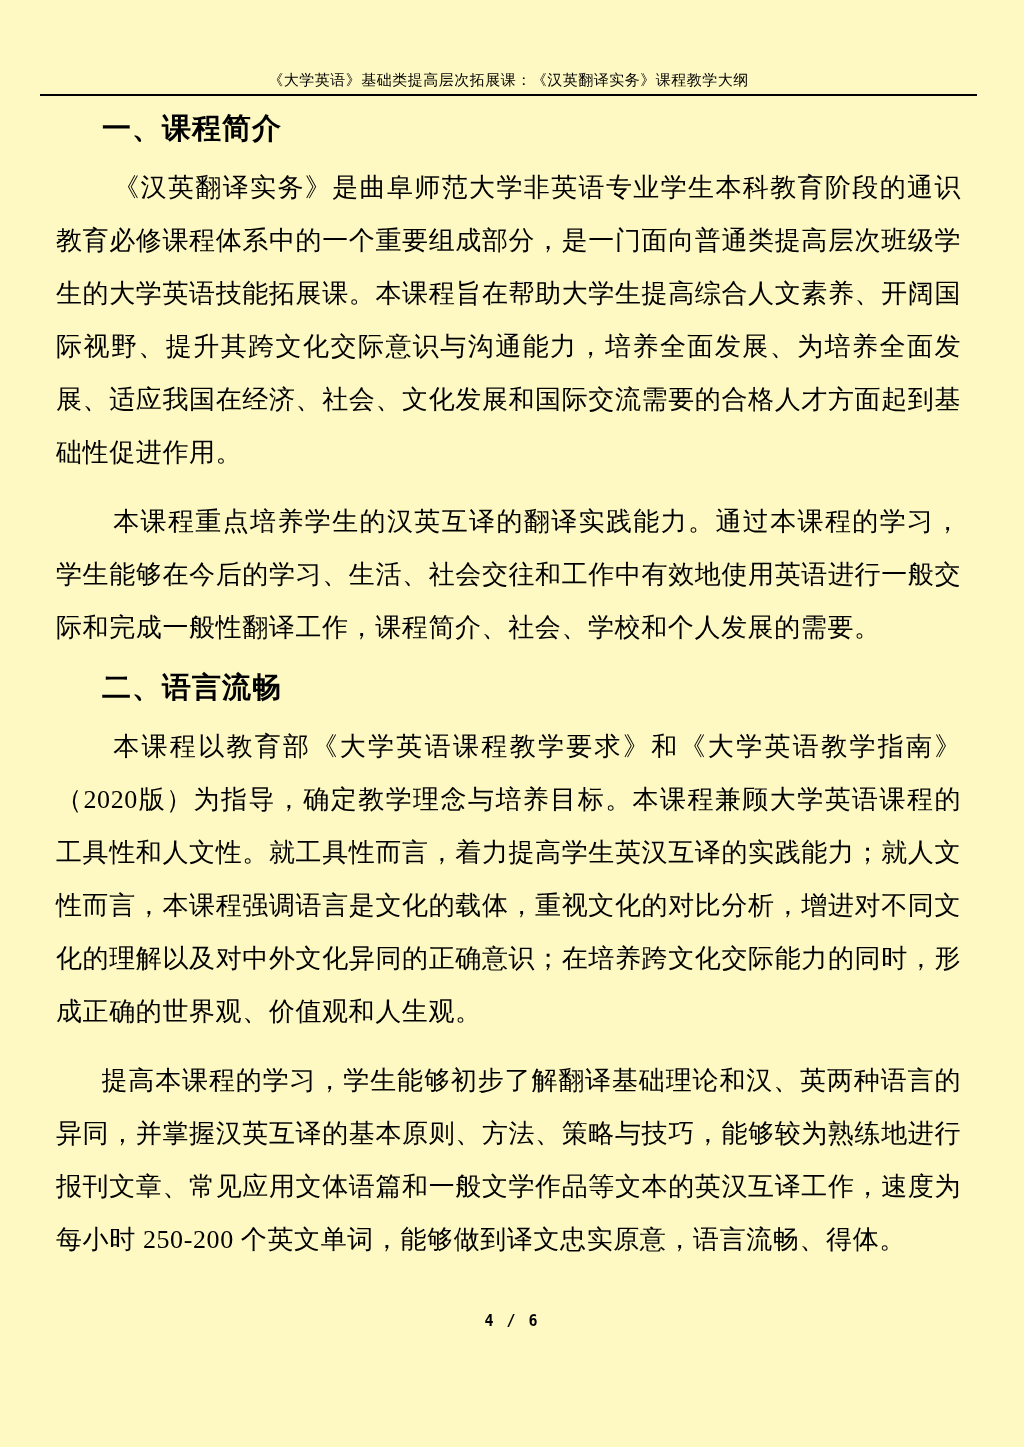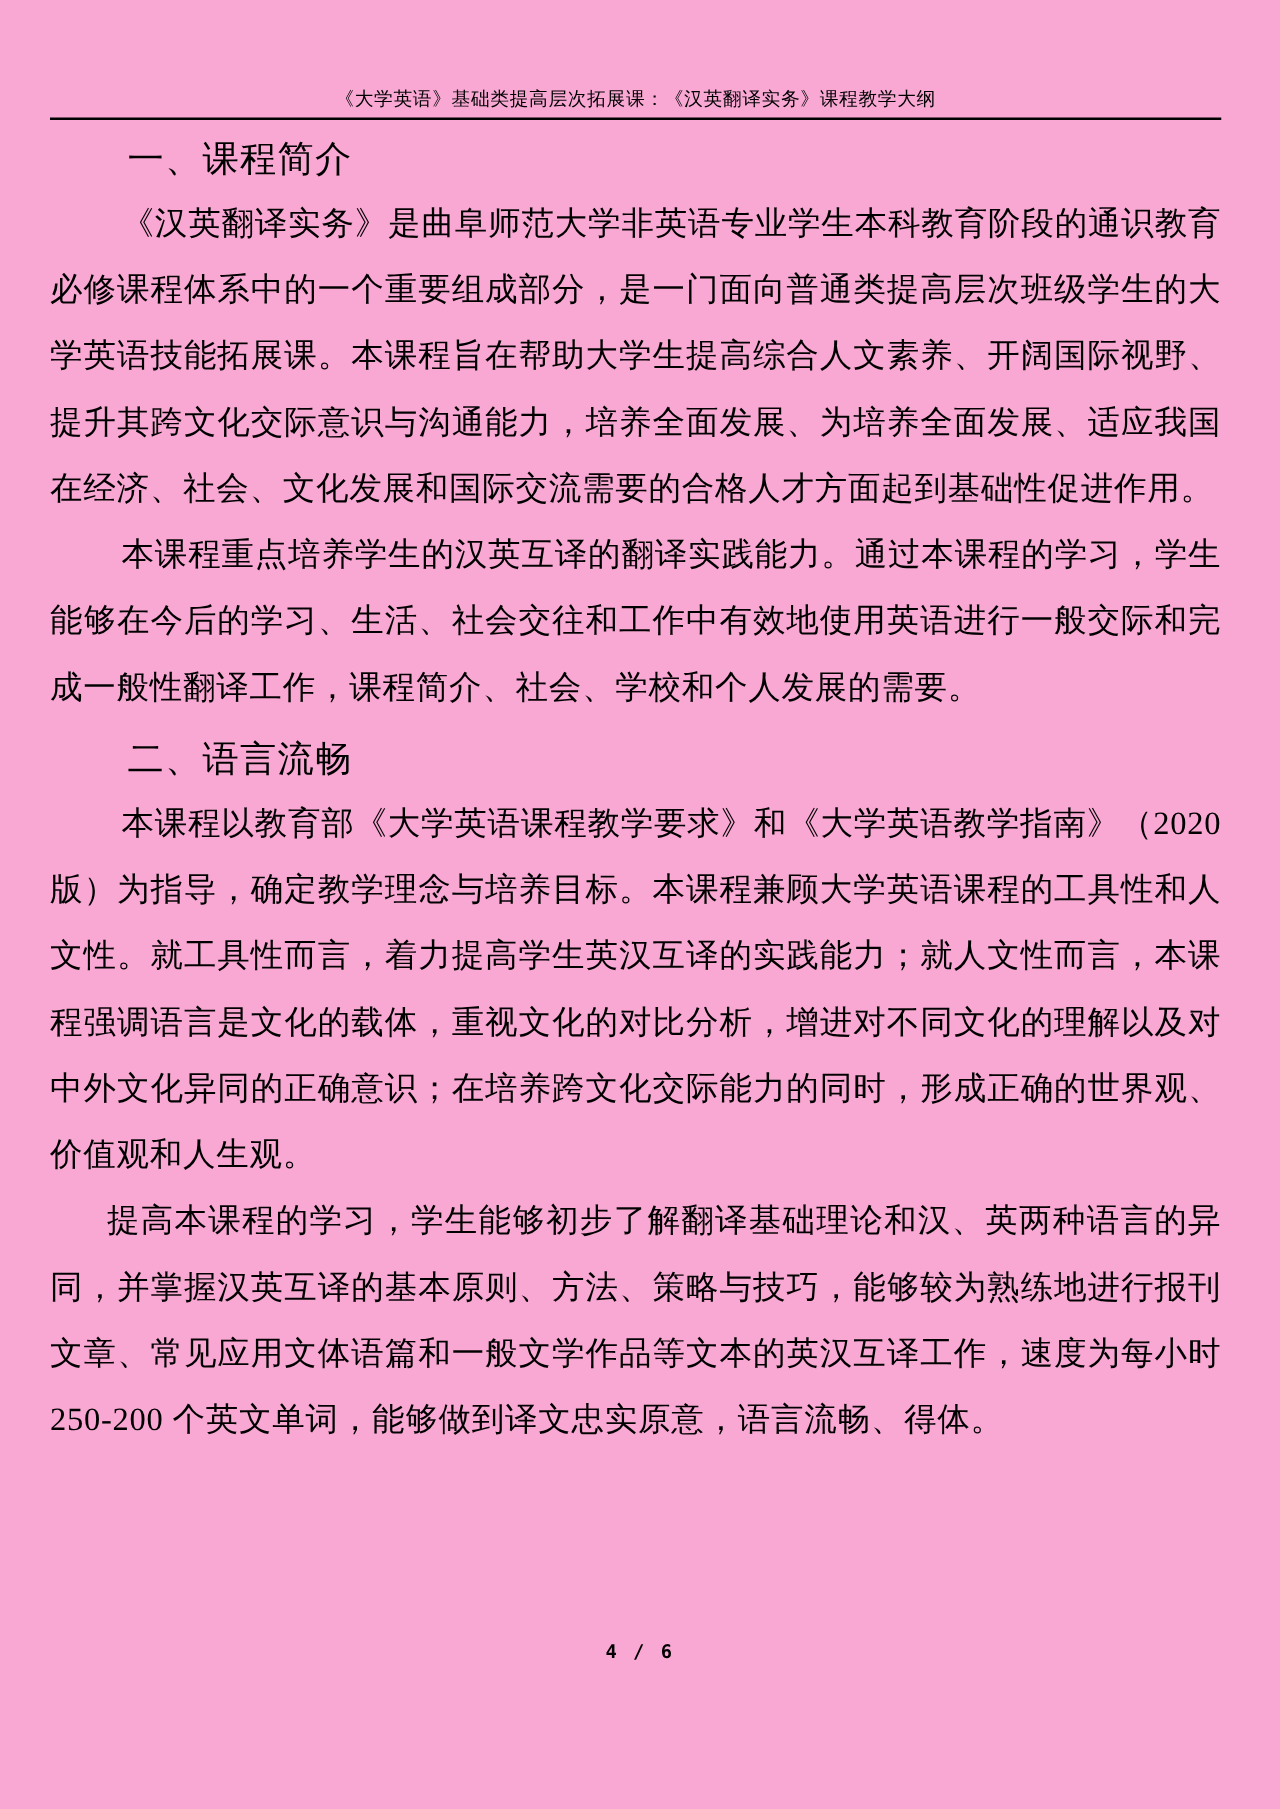--- a/index.html
+++ b/index.html
@@ -4,21 +4,21 @@
 <style>
   html, body {
     margin: 0;
     padding: 0;
     background: #ffffff;
   }
   .page {
     position: relative;
     width: 1024px;
     height: 1447px;
-    background: #f9a8d4;
+    background: #fef9c3;
     color: #000000;
     overflow: hidden;
     font-family: "Liberation Serif", serif;
   }
   
   .page-header {
     margin: 70px 47px 0 40px;
     text-align: center;
     font-family: "Liberation Sans", sans-serif;
     font-size: 15px;
@@ -26,28 +26,28 @@
     padding-bottom: 4px;
     border-bottom: 2px solid #000000;
     letter-spacing: 0.5px;
   }
   
   .content {
     margin: 0 47px 0 40px;
   }
   .section-heading {
     font-family: "Liberation Sans", sans-serif;
-    font-weight: 400;
+    font-weight: 700;
     font-size: 29px;
     line-height: 34px;
     margin: 15px 0 7px 62px;
     letter-spacing: 1px;
   }
   .para {
-    margin: 0;
+    margin: 16px;
     font-size: 26px;
     line-height: 53px;
     text-align: justify;
     text-justify: inter-ideograph;
     text-indent: 2.2em;
     letter-spacing: 0.6px;
   }
   .para.indent-small {
     text-indent: 1.75em;
   }

